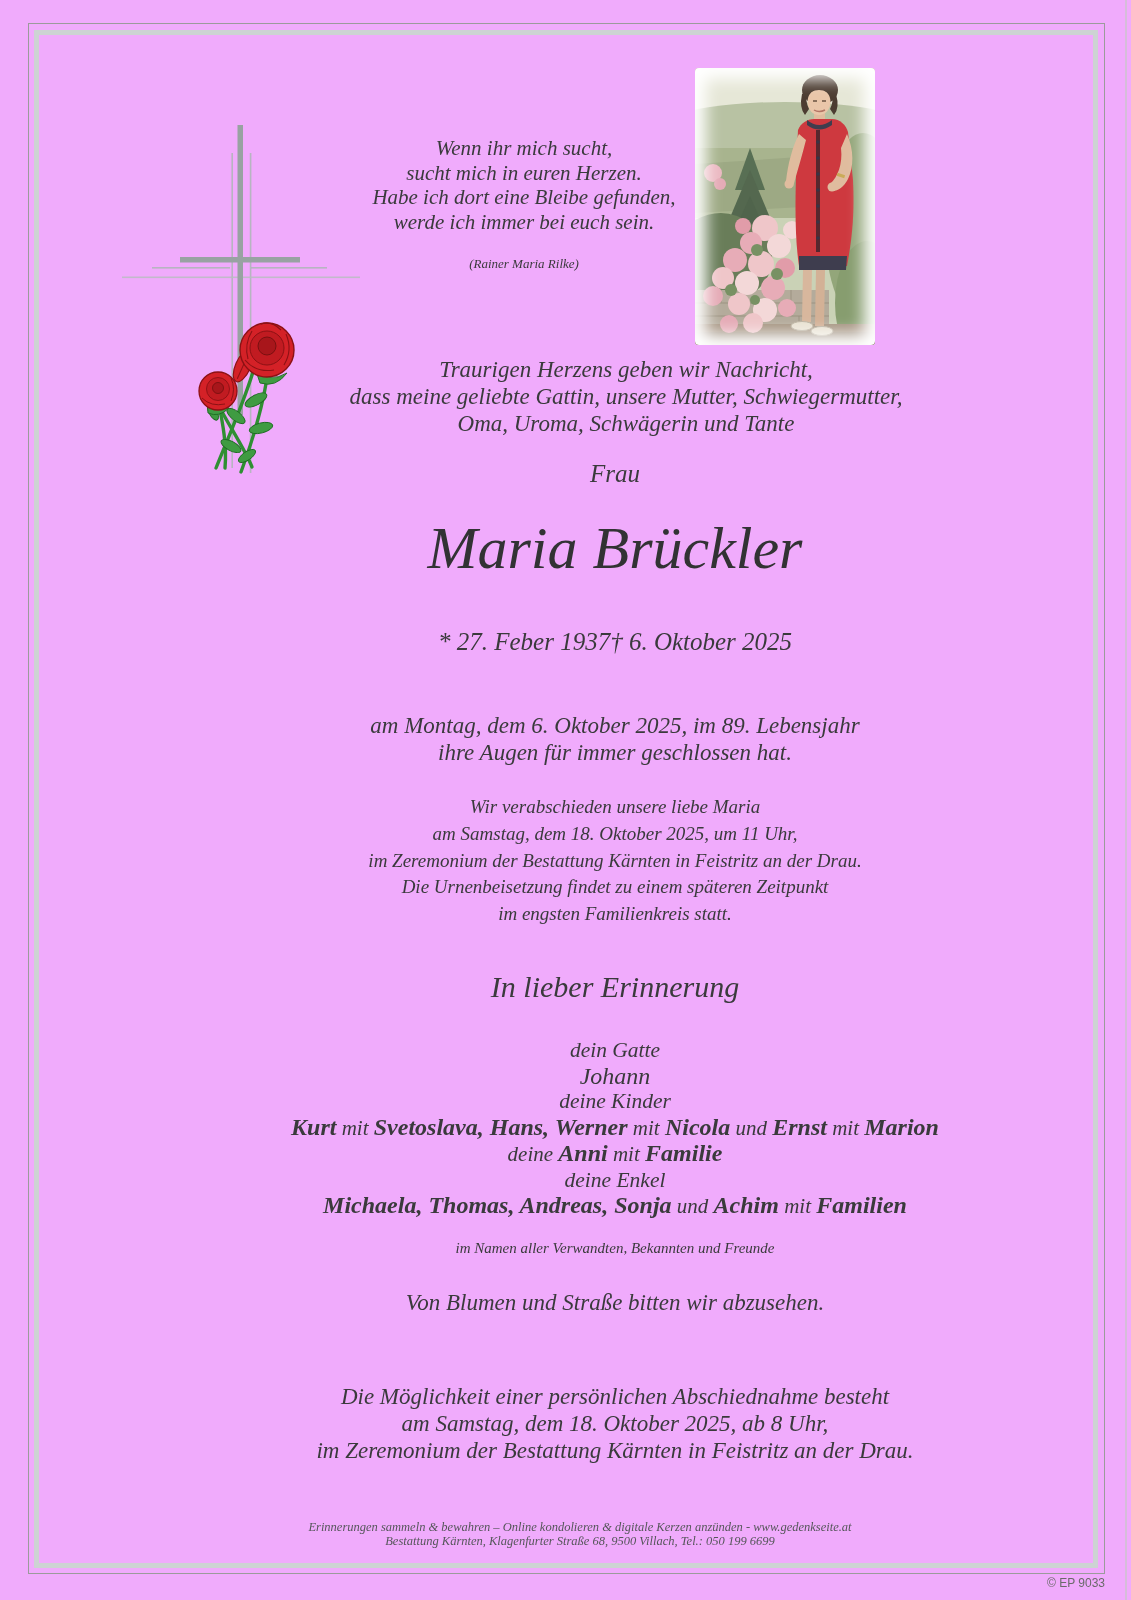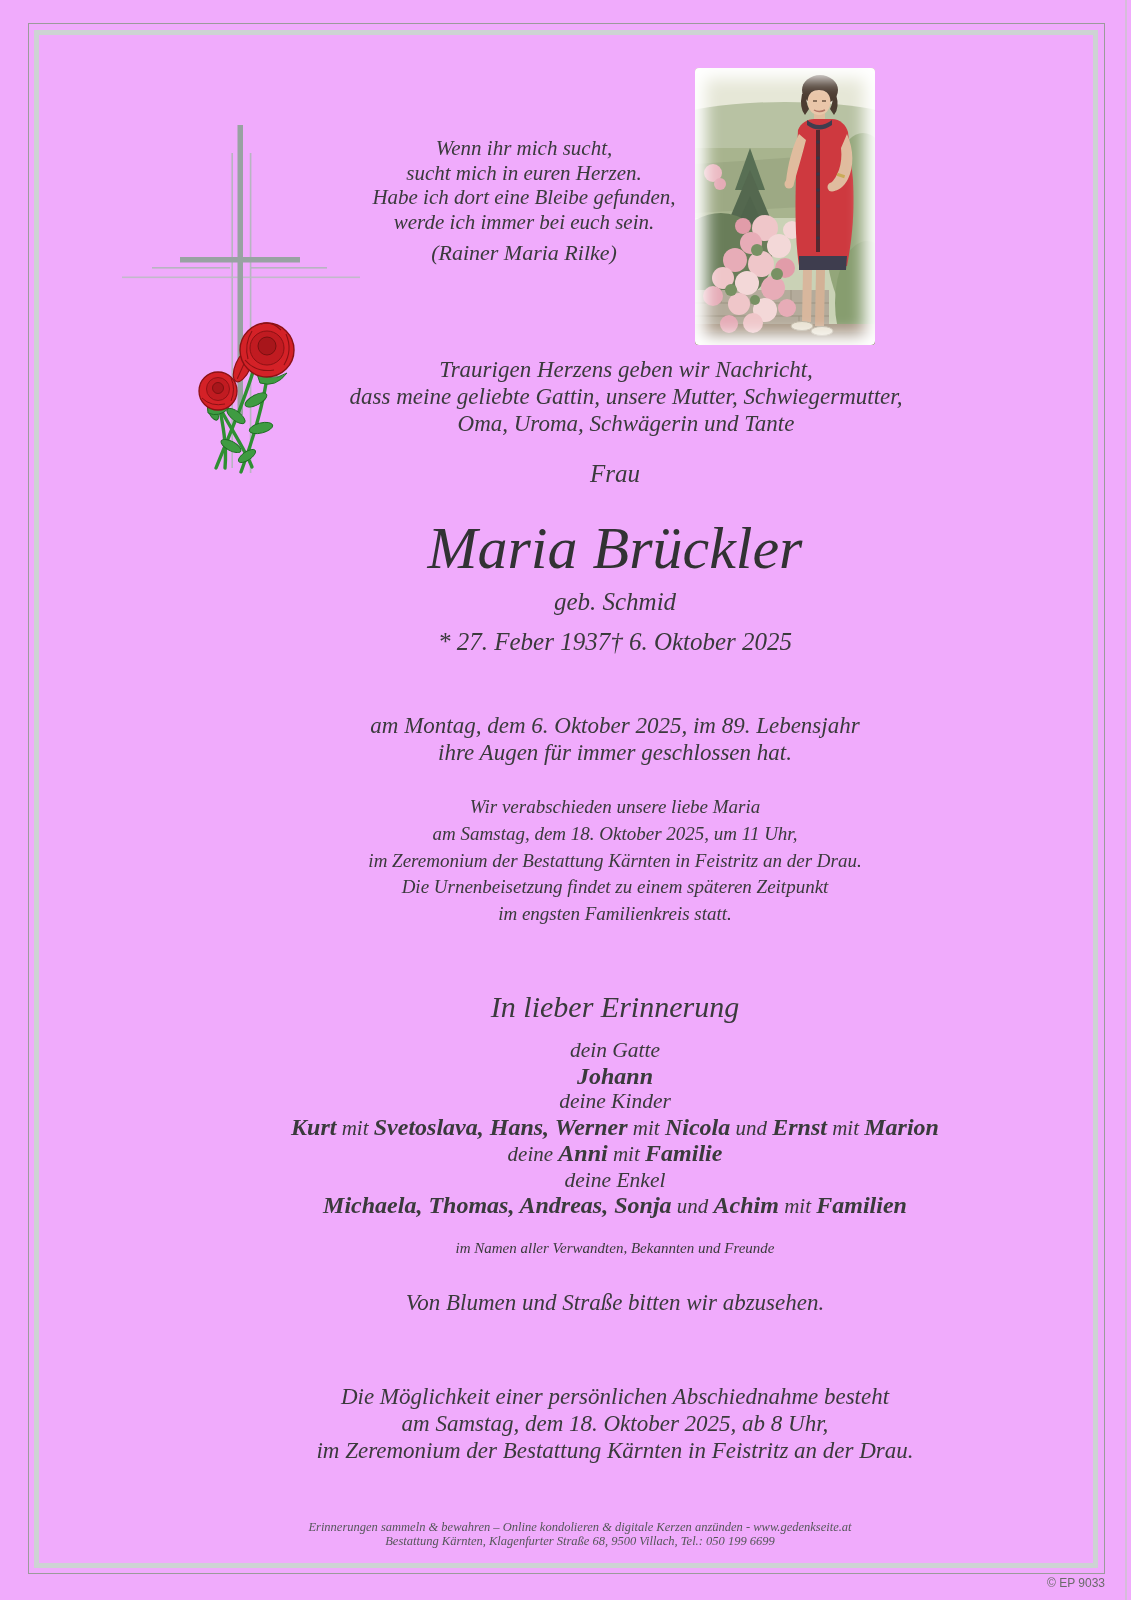--- a/index.html
+++ b/index.html
@@ -12,35 +12,35 @@
     color:#3a3a3c;
   }
   
   .scan-edge{position:absolute;left:1125px;top:0;width:2px;height:1600px;background:#c6c6c6;opacity:.65;}
   
   .frame-outer{position:absolute;left:28px;top:23px;width:1077px;height:1551px;border:1px solid #9b9b9b;box-sizing:border-box;}
   .frame-inner{position:absolute;left:34px;top:30px;width:1064px;height:1538px;border:5px solid #cdd3d3;box-sizing:border-box;}
   
   .tb{position:absolute;text-align:center;font-style:italic;}
   .quote{left:254px;top:136px;width:540px;font-size:21px;line-height:24.5px;}
-  .quote .attrib{font-size:22px;margin-top:7px;}
+  .quote .attrib{font-size:13px;margin-top:18px;}
   .announce{left:156px;top:357px;width:940px;font-size:23px;line-height:26.8px;}
   .frau{left:145px;top:461px;width:940px;font-size:25px;line-height:26px;}
   .name{left:145px;top:517px;width:940px;font-size:60px;line-height:62px;color:#323234;}
   .geb{left:145px;top:588px;width:940px;font-size:25px;}
   .dates{left:145px;top:628px;width:940px;font-size:25px;}
   .dates .death{}
   .passing{left:145px;top:712px;width:940px;font-size:23px;line-height:27px;}
   .farewell{left:145px;top:794px;width:940px;font-size:19px;line-height:26.8px;}
-  .erinnerung{left:145px;top:971px;width:940px;font-size:30px;line-height:32px;margin-top:20px;}
+  .erinnerung{left:145px;top:971px;width:940px;font-size:30px;line-height:32px;}
   .family{left:145px;top:1038px;width:940px;font-size:21.5px;line-height:25.5px;}
   .family .rich{font-size:24px;}
   .family .seg-bold{font-weight:bold;}
   .family .seg-plain{font-size:21px;text-align:center;}
-  .family .bold-name{font-weight:bold;font-size:24px;}
+  .family .bold-name{font-weight:normal;font-size:24px;}
   .imnamen{left:145px;top:1240px;width:940px;font-size:15px;}
   .blumen{left:145px;top:1290px;width:940px;font-size:23px;}
   .abschied{left:145px;top:1384px;width:940px;font-size:23px;line-height:26.8px;}
   .fineprint{left:110px;top:1520px;width:940px;font-size:12.5px;line-height:14px;color:#55565a;}
   .copyright{position:absolute;left:0;top:1576px;width:1105px;text-align:right;font-size:12px;color:#6a6a6a;font-style:normal;font-family:"Liberation Sans","DejaVu Sans",sans-serif;}
   
   .cross-art{position:absolute;left:95px;top:110px;width:320px;height:370px;}
   .photo{position:absolute;left:695px;top:68px;width:180px;height:277px;border-radius:4px;overflow:hidden;}
   .photo svg{display:block;}
   .photo::after{content:'';position:absolute;inset:0;box-shadow:inset 0 0 16px 11px #ffffff;border-radius:4px;pointer-events:none;}
@@ -208,21 +208,20 @@
   </div>
 
   <div class="tb announce">
     <div>Traurigen Herzens geben wir Nachricht,</div>
     <div>dass meine geliebte Gattin, unsere Mutter, Schwiegermutter,</div>
     <div>Oma, Uroma, Schwägerin und Tante</div>
   </div>
 
   <div class="tb name">Maria Brückler</div>
   <div class="tb frau">Frau</div>
-  <div class="tb geb">geb. Schmid</div>
 
   <div class="tb dates">
     <span>* 27. Feber 1937</span><span class="death">† 6. Oktober 2025</span>
   </div>
 
   <div class="tb passing">
     <div>am Montag, dem 6. Oktober 2025, im 89. Lebensjahr</div>
     <div>ihre Augen für immer geschlossen hat.</div>
   </div>
 

